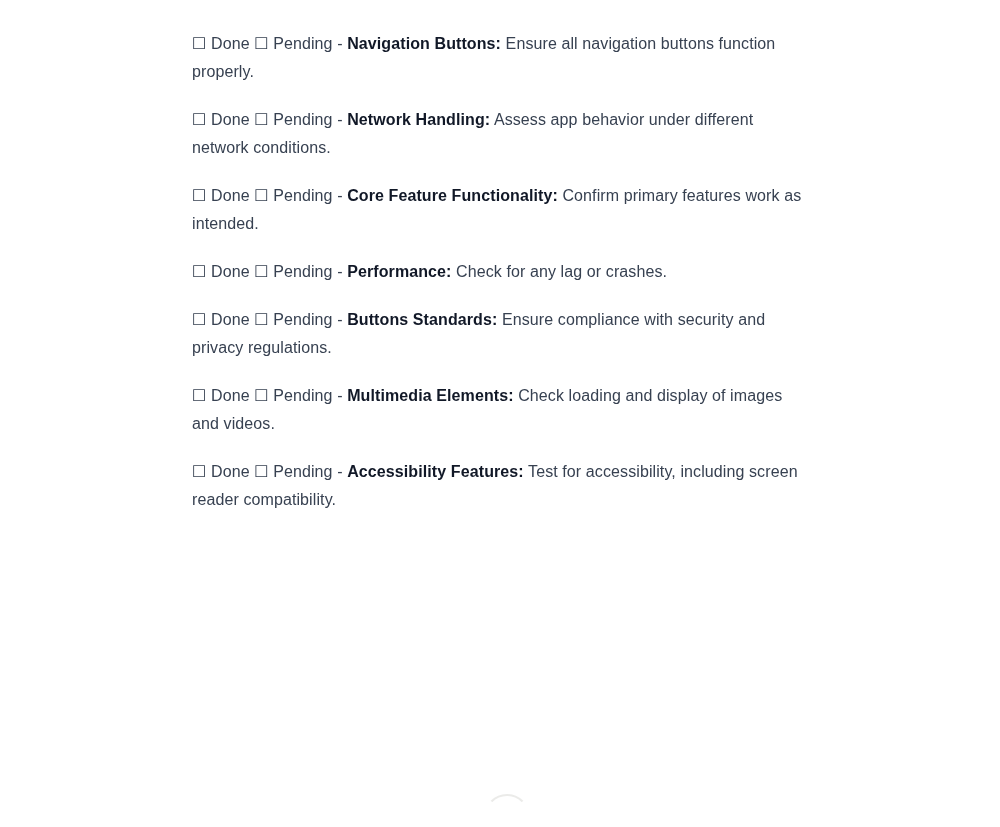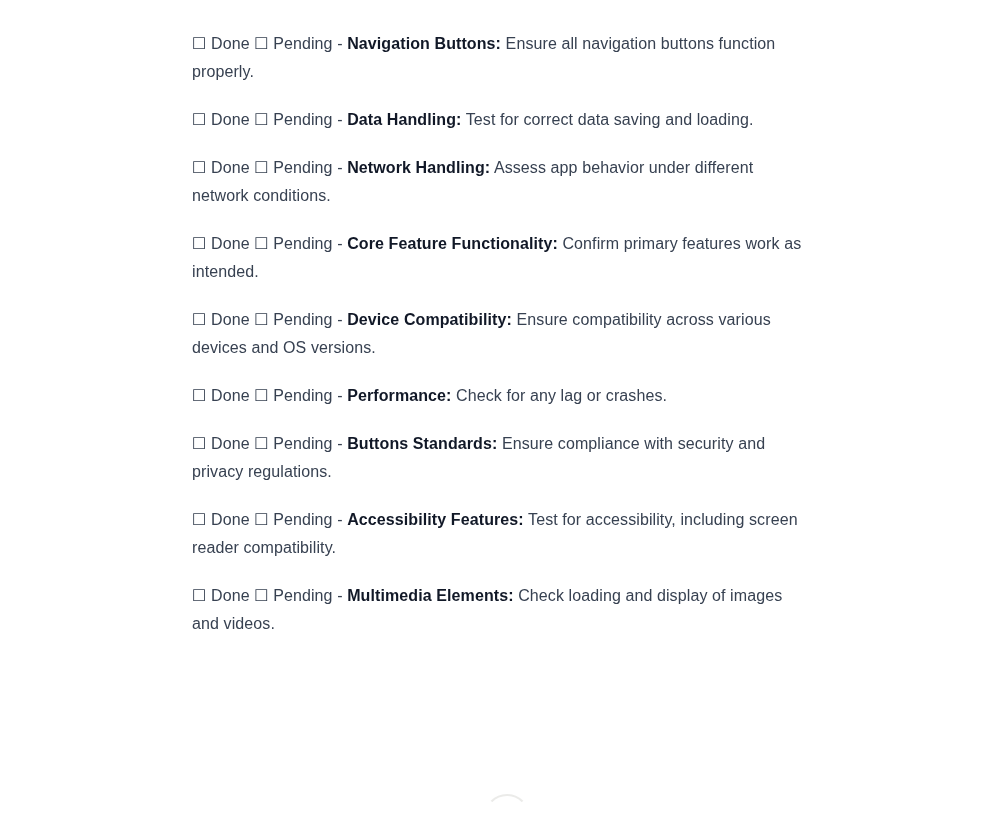--- a/index.html
+++ b/index.html
@@ -56,33 +56,31 @@
 </style>
 </head>
 <body>
 
 <div class="viewport">
 
   <div class="message-content">
   <p class="checklist-item"><span class="checkbox-glyph">☐</span> <span>Done</span> <span class="checkbox-glyph">☐</span> <span>Pending</span> <span>-</span> <strong>Navigation Buttons:</strong> <span>Ensure all navigation buttons function properly.</span></p>
 
 
-  <p class="checklist-item"><span class="checkbox-glyph">☐</span> <span>Done</span> <span class="checkbox-glyph">☐</span> <span>Pending</span> <span>-</span> <strong>Data Handling:</strong> <span>Test for correct data saving and loading.</span></p>
 
   <p class="checklist-item"><span class="checkbox-glyph">☐</span> <span>Done</span> <span class="checkbox-glyph">☐</span> <span>Pending</span> <span>-</span> <strong>Network Handling:</strong> <span>Assess app behavior under different network conditions.</span></p>
 
   <p class="checklist-item"><span class="checkbox-glyph">☐</span> <span>Done</span> <span class="checkbox-glyph">☐</span> <span>Pending</span> <span>-</span> <strong>Core Feature Functionality:</strong> <span>Confirm primary features work as intended.</span></p>
 
-  <p class="checklist-item"><span class="checkbox-glyph">☐</span> <span>Done</span> <span class="checkbox-glyph">☐</span> <span>Pending</span> <span>-</span> <strong>Device Compatibility:</strong> <span>Ensure compatibility across various devices and OS versions.</span></p>
 
   <p class="checklist-item"><span class="checkbox-glyph">☐</span> <span>Done</span> <span class="checkbox-glyph">☐</span> <span>Pending</span> <span>-</span> <strong>Performance:</strong> <span>Check for any lag or crashes.</span></p>
 
 
   <p class="checklist-item"><span class="checkbox-glyph">☐</span> <span>Done</span> <span class="checkbox-glyph">☐</span> <span>Pending</span> <span>-</span> <strong>Buttons Standards:</strong> <span>Ensure compliance with security and privacy regulations.</span></p>
 
+  <p class="checklist-item"><span class="checkbox-glyph">☐</span> <span>Done</span> <span class="checkbox-glyph">☐</span> <span>Pending</span> <span>-</span> <strong>Multimedia Elements:</strong> <span>Check loading and display of images and videos.</span></p>
+
   <p class="checklist-item"><span class="checkbox-glyph">☐</span> <span>Done</span> <span class="checkbox-glyph">☐</span> <span>Pending</span> <span>-</span> <strong>Accessibility Features:</strong> <span>Test for accessibility, including screen reader compatibility.</span></p>
-
-  <p class="checklist-item"><span class="checkbox-glyph">☐</span> <span>Done</span> <span class="checkbox-glyph">☐</span> <span>Pending</span> <span>-</span> <strong>Multimedia Elements:</strong> <span>Check loading and display of images and videos.</span></p>
 </div>
 
   <div class="scroll-to-bottom"></div>
 
 </div>
 
 </body></html>

